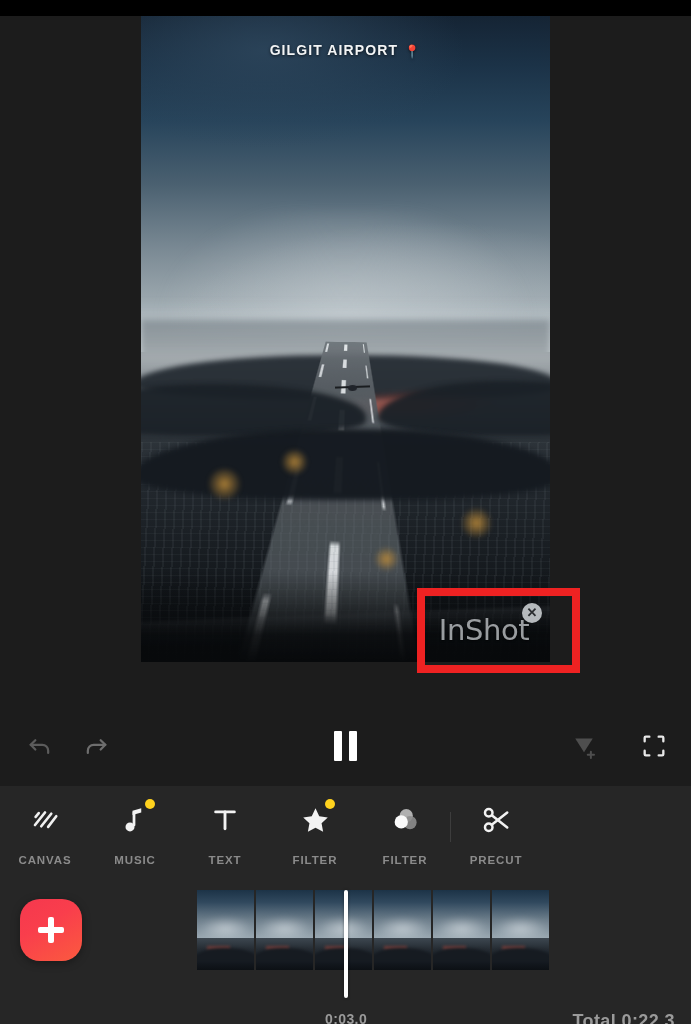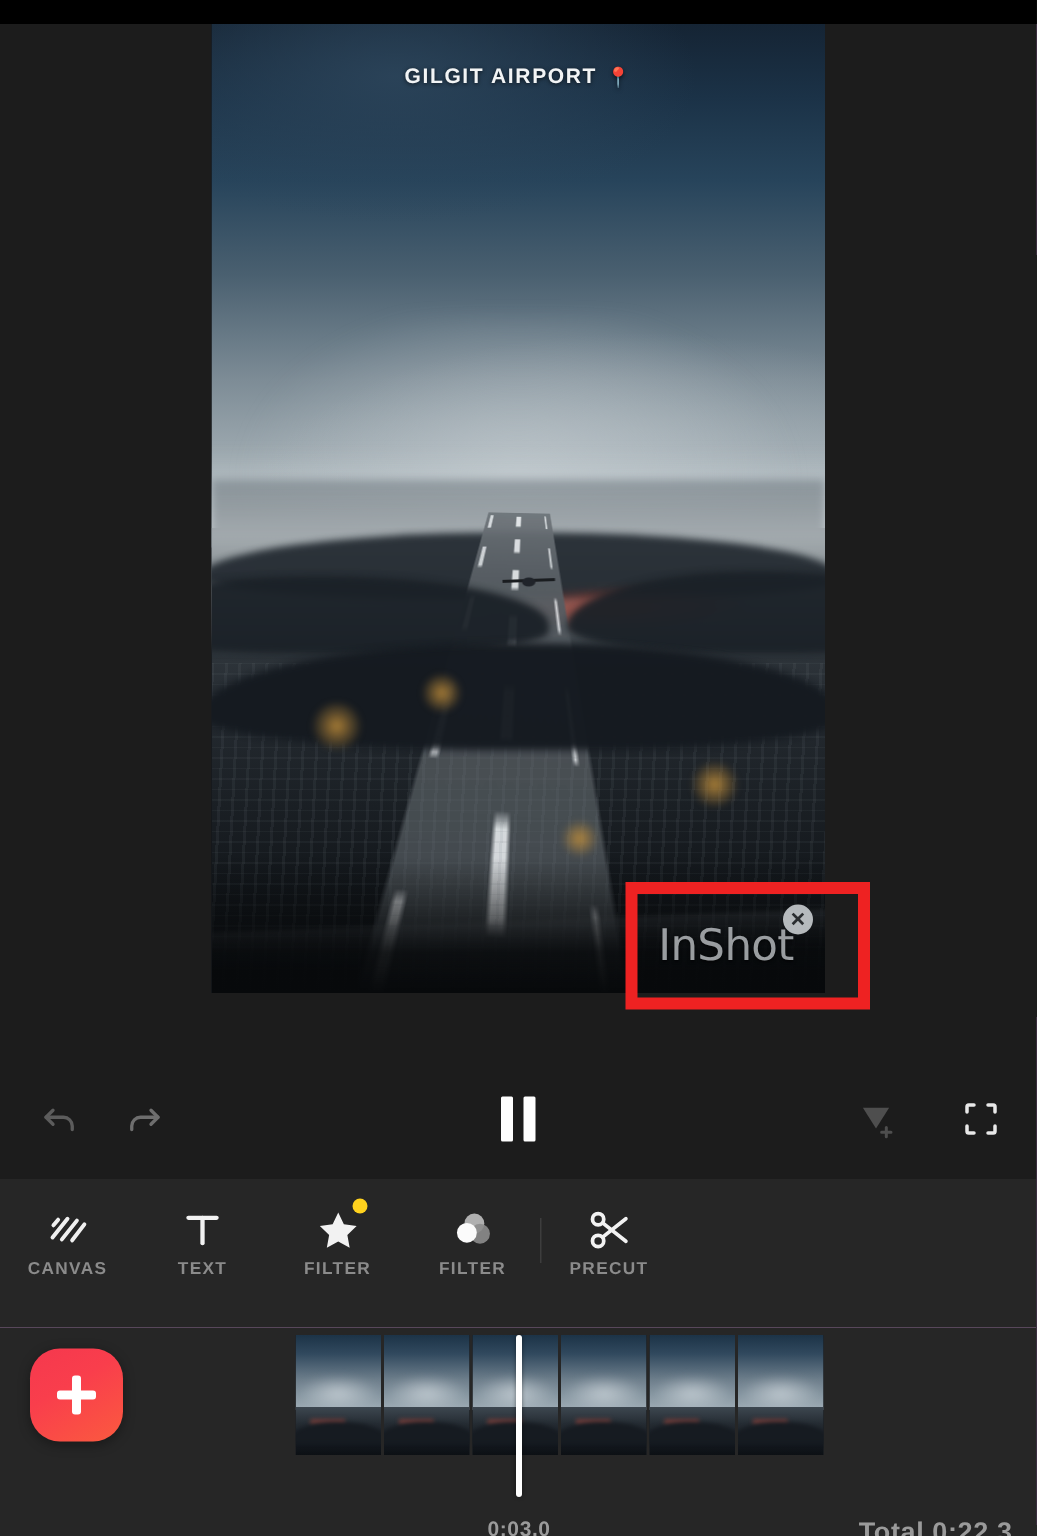--- a/index.html
+++ b/index.html
@@ -290,21 +290,21 @@
     overflow: hidden;
   }
   .tool {
     position: relative;
     width: 90px;
     flex: 0 0 90px;
     padding-top: 17px;
     display: flex;
     flex-direction: column;
     align-items: center;
-    gap: 3px;
+    gap: 17px;
   }
   .tool-icon {
     position: relative;
     width: 34px;
     height: 34px;
     display: flex;
     align-items: center;
     justify-content: center;
   }
   .tool-label {
@@ -544,20 +544,31 @@
         <svg width="30" height="30" viewBox="0 0 24 24" stroke="#f0f0f0" stroke-width="2.1" stroke-linecap="round">
           <path d="M4 16 L12 6"></path>
             <path d="M9 17 L17 7"></path>
             <path d="M14.5 17.5 L21 9"></path>
             <path d="M4.5 9.5 L7 6.5"></path>
         </svg>
       </span>
       <span class="tool-label">CANVAS</span>
     </div>
 
+    <div class="tool">
+      <span class="tool-icon">
+        <svg width="30" height="30" viewBox="0 0 24 24" fill="#f2f2f2">
+          <path d="M10 4.5 L17 2.5 v3.4 l-7 2 Z"></path>
+          <circle cx="8" cy="17.5" r="3.6"></circle>
+          <rect x="10.1" y="5" width="2.2" height="12" rx="1"></rect>
+        </svg>
+        <span class="badge-dot"></span>
+      </span>
+      <span class="tool-label">MUSIC</span>
+    </div>
 
 
     <div class="tool">
       <span class="tool-icon">
         <svg width="30" height="30" viewBox="0 0 24 24" stroke="#f2f2f2" stroke-width="2.3" stroke-linecap="round">
           <path d="M4.5 5.5 H19.5"></path>
             <path d="M12 5.5 V19"></path>
         </svg>
       </span>
       <span class="tool-label">TEXT</span>

